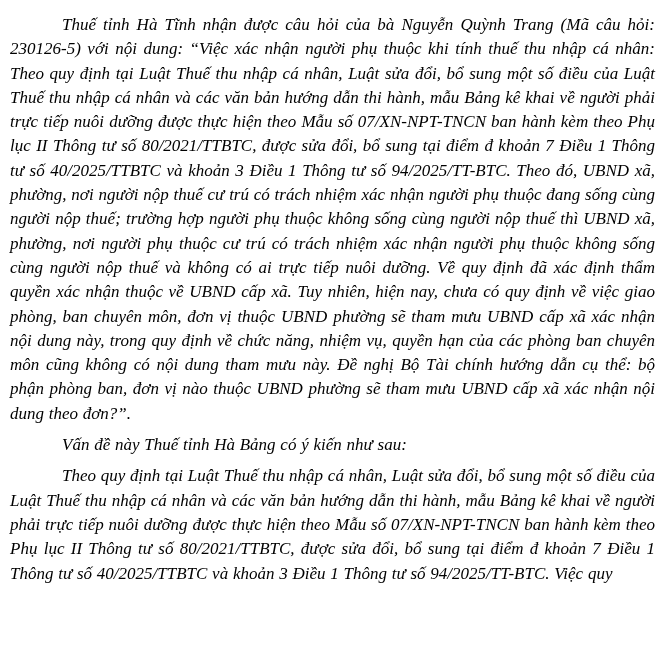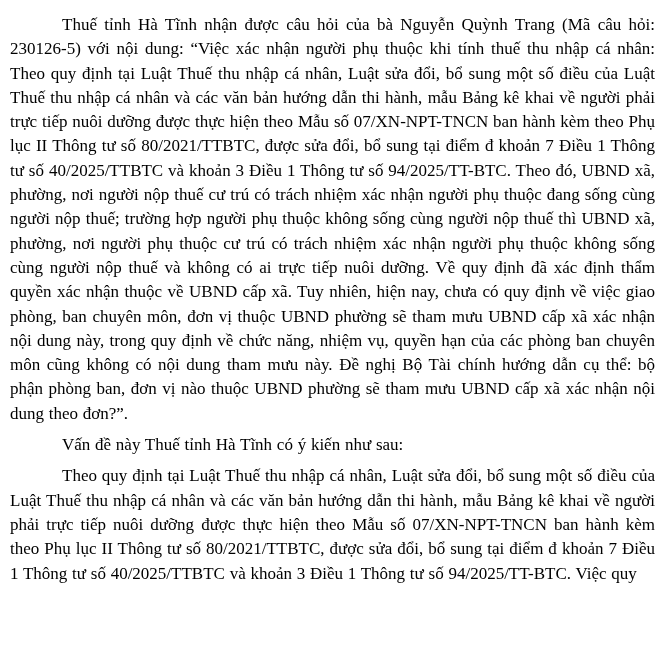--- a/index.html
+++ b/index.html
@@ -17,29 +17,30 @@
     width: 661px;
     height: 672px;
     padding: 13px 6px 0 10px;
     background: #ffffff;
     color: #000000;
     font-family: "Liberation Serif", "DejaVu Serif", serif;
     font-size: 17px;
     line-height: 24.3px;
     text-align: justify;
     text-justify: inter-word;
+    font-style: italic;
     -webkit-font-smoothing: antialiased;
   }
   .page p.para {
     margin: 0 0 7px 0;
     padding: 0;
     text-indent: 52px;
     word-spacing: 0.5px;
   }
 </style>
 </head>
 <body>
 
 <div class="page">
   <p class="para">Thuế tỉnh Hà Tĩnh nhận được câu hỏi của bà Nguyễn Quỳnh Trang (Mã câu hỏi: 230126-5) với nội dung: “Việc xác nhận người phụ thuộc khi tính thuế thu nhập cá nhân: Theo quy định tại Luật Thuế thu nhập cá nhân, Luật sửa đổi, bổ sung một số điều của Luật Thuế thu nhập cá nhân và các văn bản hướng dẫn thi hành, mẫu Bảng kê khai về người phải trực tiếp nuôi dưỡng được thực hiện theo Mẫu số 07/XN-NPT-TNCN ban hành kèm theo Phụ lục II Thông tư số 80/2021/TTBTC, được sửa đổi, bổ sung tại điểm đ khoản 7 Điều 1 Thông tư số 40/2025/TTBTC và khoản 3 Điều 1 Thông tư số 94/2025/TT-BTC. Theo đó, UBND xã, phường, nơi người nộp thuế cư trú có trách nhiệm xác nhận người phụ thuộc đang sống cùng người nộp thuế; trường hợp người phụ thuộc không sống cùng người nộp thuế thì UBND xã, phường, nơi người phụ thuộc cư trú có trách nhiệm xác nhận người phụ thuộc không sống cùng người nộp thuế và không có ai trực tiếp nuôi dưỡng. Về quy định đã xác định thẩm quyền xác nhận thuộc về UBND cấp xã. Tuy nhiên, hiện nay, chưa có quy định về việc giao phòng, ban chuyên môn, đơn vị thuộc UBND phường sẽ tham mưu UBND cấp xã xác nhận nội dung này, trong quy định về chức năng, nhiệm vụ, quyền hạn của các phòng ban chuyên môn cũng không có nội dung tham mưu này. Đề nghị Bộ Tài chính hướng dẫn cụ thể: bộ phận phòng ban, đơn vị nào thuộc UBND phường sẽ tham mưu UBND cấp xã xác nhận nội dung theo đơn?”.</p>
-  <p class="para">Vấn đề này Thuế tỉnh Hà Tĩnh có ý kiến như sau:</p>
+  <p class="para">Vấn đề này Thuế tỉnh Hà Bảng có ý kiến như sau:</p>
   <p class="para">Theo quy định tại Luật Thuế thu nhập cá nhân, Luật sửa đổi, bổ sung một số điều của Luật Thuế thu nhập cá nhân và các văn bản hướng dẫn thi hành, mẫu Bảng kê khai về người phải trực tiếp nuôi dưỡng được thực hiện theo Mẫu số 07/XN-NPT-TNCN ban hành kèm theo Phụ lục II Thông tư số 80/2021/TTBTC, được sửa đổi, bổ sung tại điểm đ khoản 7 Điều 1 Thông tư số 40/2025/TTBTC và khoản 3 Điều 1 Thông tư số 94/2025/TT-BTC. Việc quy</p>
 </div>
 
 </body></html>

